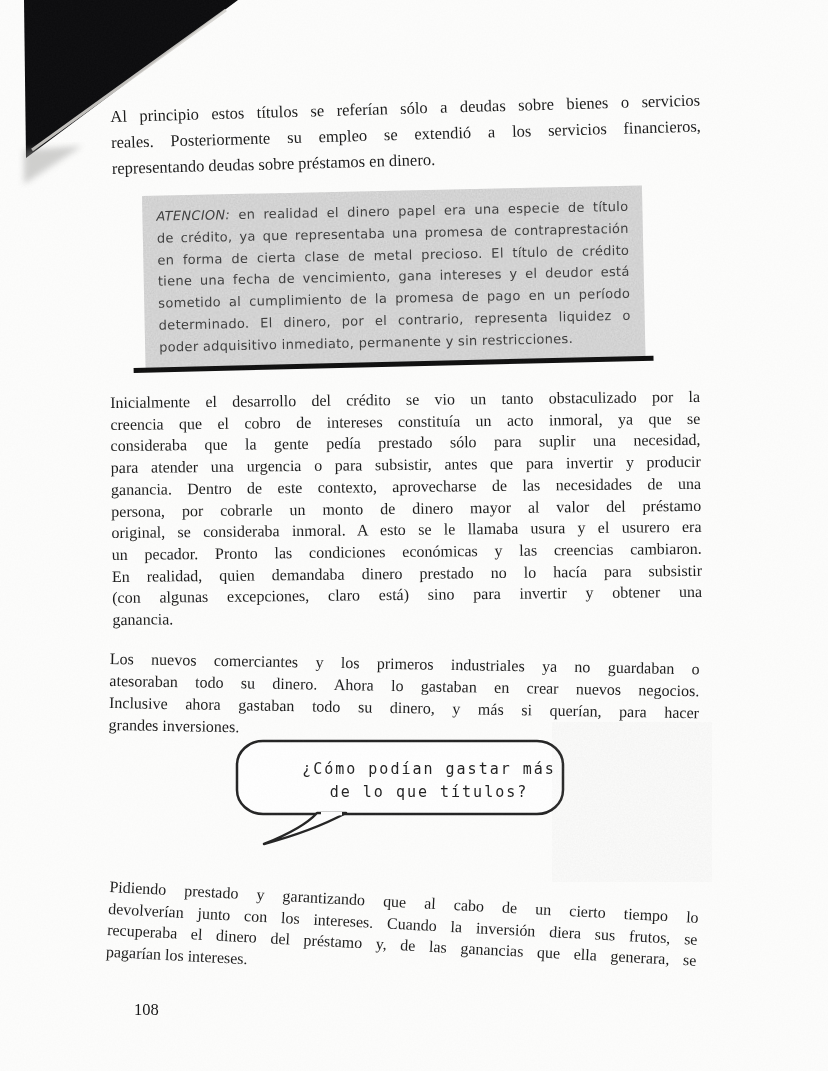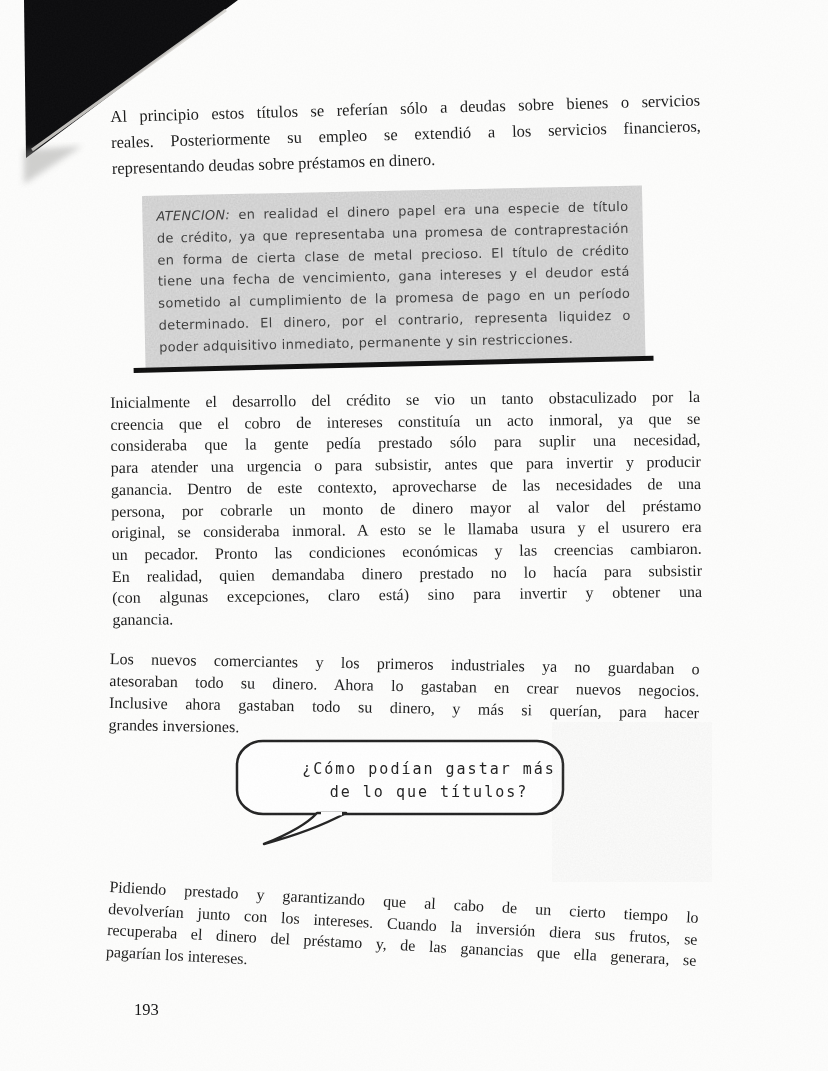--- a/index.html
+++ b/index.html
@@ -127,21 +127,21 @@
     </div>
   </div>
 
   <div class="para p4 jlines">
       <div>Pidiendo prestado y garantizando que al cabo de un cierto tiempo lo</div>
       <div>devolverían junto con los intereses. Cuando la inversión diera sus frutos, se</div>
       <div>recuperaba el dinero del préstamo y, de las ganancias que ella generara, se</div>
       <div>pagarían los intereses.</div>
     </div>
 
-  <div class="pagenum">193</div>
+  <div class="pagenum">108</div>
 
   <svg class="smudge">
     <rect width="100%" height="100%" filter="url(#grainA)"></rect>
   </svg>
 
   <svg class="page-noise">
     <rect width="100%" height="100%" filter="url(#grainA)"></rect>
   </svg>
 
 </div>

